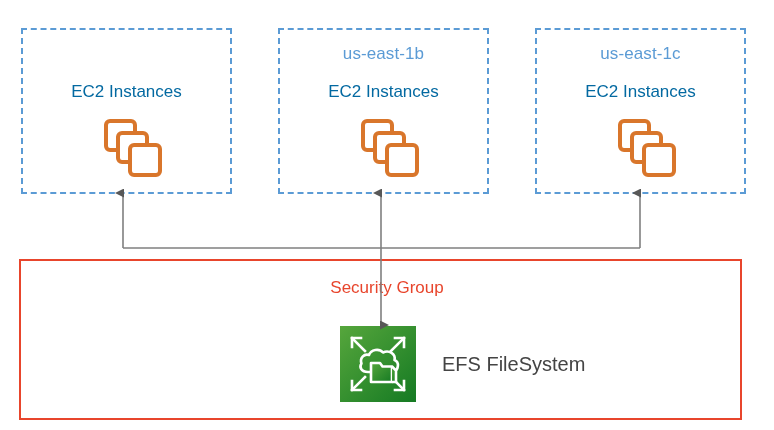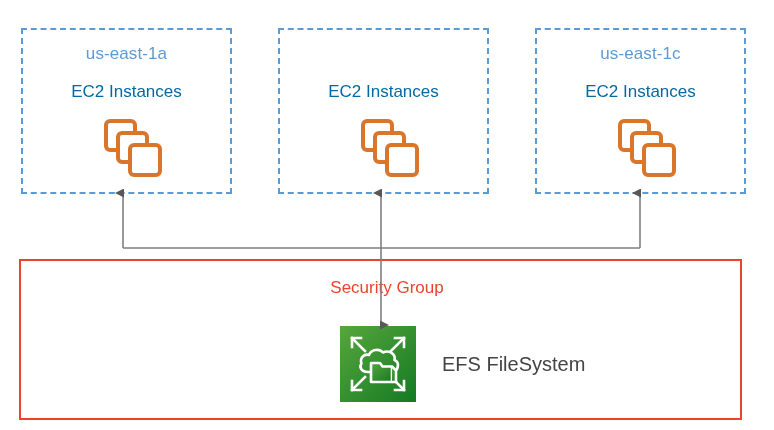--- a/index.html
+++ b/index.html
@@ -108,32 +108,32 @@
     line-height: 24px;
     white-space: nowrap;
   }
 </style>
 </head>
 <body>
 
 <div id="diagram-root">
 
   <div class="az-box" id="az-0" style="left:21px; top:28px; width:211px; height:166px;">
-    <div class="az-title">us-east-1a</div>
     <div class="az-subtitle">EC2 Instances</div>
     <div class="ec2-icon">
       <svg viewBox="0 0 62 60" width="62" height="60" aria-hidden="true">
         <rect x="3" y="3" width="29" height="29" rx="4" ry="4" fill="#FFFFFF" stroke="#D9762B" stroke-width="4"></rect>
         <rect x="15" y="15" width="29" height="29" rx="4" ry="4" fill="#FFFFFF" stroke="#D9762B" stroke-width="4"></rect>
         <rect x="27" y="27" width="30" height="30" rx="4" ry="4" fill="#FFFFFF" stroke="#D9762B" stroke-width="4"></rect>
       </svg>
     </div>
   </div>
 
   <div class="az-box" id="az-1" style="left:278px; top:28px; width:211px; height:166px;">
+    <div class="az-title">us-east-1b</div>
     <div class="az-subtitle">EC2 Instances</div>
     <div class="ec2-icon">
       <svg viewBox="0 0 62 60" width="62" height="60" aria-hidden="true">
         <rect x="3" y="3" width="29" height="29" rx="4" ry="4" fill="#FFFFFF" stroke="#D9762B" stroke-width="4"></rect>
         <rect x="15" y="15" width="29" height="29" rx="4" ry="4" fill="#FFFFFF" stroke="#D9762B" stroke-width="4"></rect>
         <rect x="27" y="27" width="30" height="30" rx="4" ry="4" fill="#FFFFFF" stroke="#D9762B" stroke-width="4"></rect>
       </svg>
     </div>
   </div>
 

